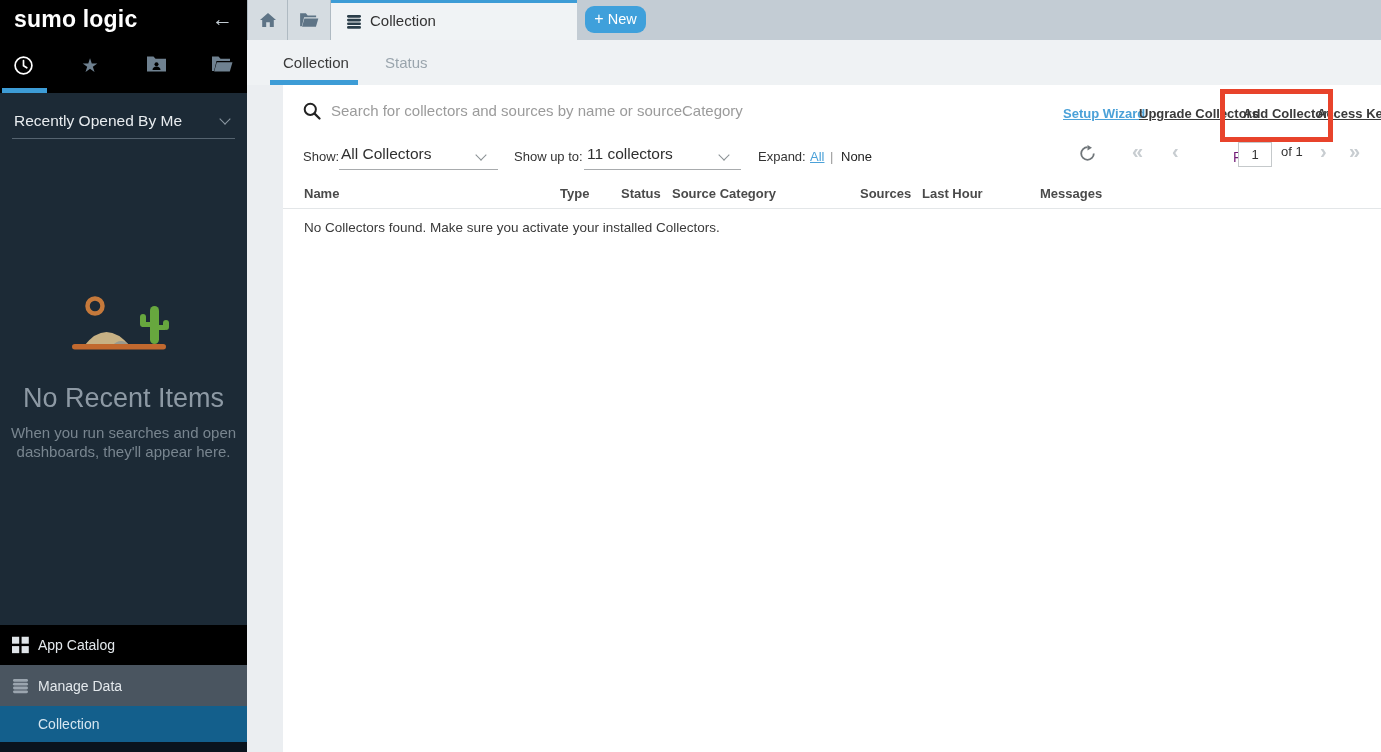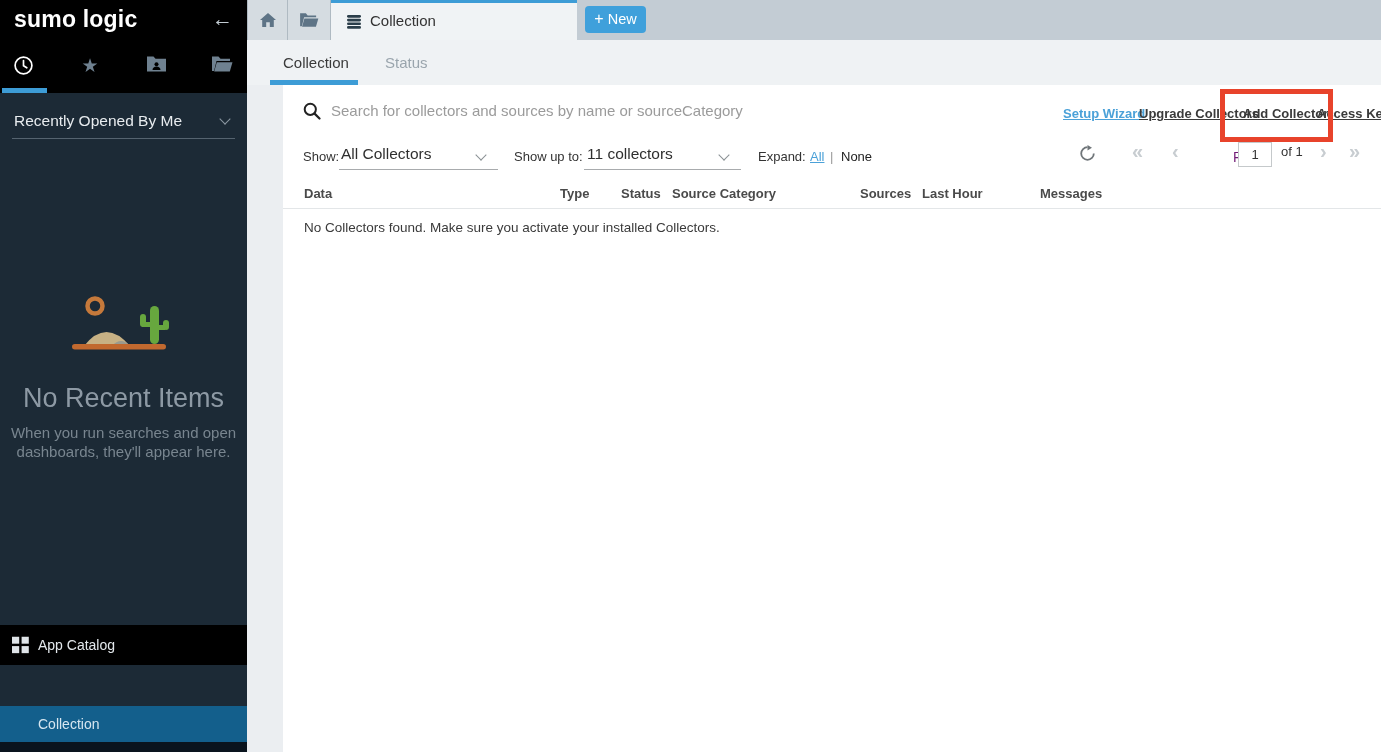--- a/index.html
+++ b/index.html
@@ -38,21 +38,21 @@
 
   
   .topbar { position: absolute; left: 247px; top: 0; width: 1134px; height: 40px; background: #C3CCD4; }
   .nav-btn { position: absolute; top: 0; height: 40px; background: #D5DCE1; border-right: 1px solid #AFBAC2; cursor: pointer; }
   .nav-btn-home { left: 0; width: 41px; border-left: 1px solid #AFBAC2; }
   .nav-btn-folder { left: 41px; width: 43px; }
   .nav-btn svg { position: absolute; left: 50%; top: 50%; transform: translate(-50%,-50%); }
   .active-tab { position: absolute; left: 84px; top: 0; width: 246px; height: 40px; background: #F0F3F5; border-top: 3px solid #3D9CD6; cursor: pointer; }
   .active-tab svg { position: absolute; left: 15px; top: 11px; }
   .active-tab-label { position: absolute; left: 39px; top: 9px; font-size: 15px; color: #333; }
-  .new-btn { position: absolute; left: 338px; top: 6px; width: 61px; height: 27px; background: #3FA0DB; border-radius: 4px; color: #fff; text-align: center; line-height: 26px; cursor: pointer; }
+  .new-btn { position: absolute; left: 338px; top: 6px; width: 61px; height: 27px; background: #3FA0DB; border-radius: 9px; color: #fff; text-align: center; line-height: 26px; cursor: pointer; }
   .new-btn .plus { font-size: 16px; margin-right: 4px; }
   .new-btn .nb-label { font-size: 14.5px; }
 
   
   .subtabs { position: absolute; left: 247px; top: 40px; width: 1134px; height: 45px; background: #EFF2F4; }
   .subtab-col-label { position: absolute; left: 36px; top: 14px; font-size: 15px; color: #3A3A3A; cursor: pointer; }
   .subtab-underline { position: absolute; left: 23px; top: 40px; width: 88px; height: 5px; background: #3D9CD6; }
   .subtab-status-label { position: absolute; left: 138px; top: 14px; font-size: 15px; color: #9AA5AD; cursor: pointer; }
 
   
@@ -152,20 +152,29 @@
 
     <div class="menu-item menu-app">
       <svg class="menu-ico" viewBox="0 0 17 17">
           <rect x="0" y="0" width="7.2" height="7.2" fill="#DFE4E8"></rect>
           <rect x="9.6" y="0" width="7.2" height="7.2" fill="#DFE4E8"></rect>
           <rect x="0" y="9.6" width="7.2" height="7.2" fill="#DFE4E8"></rect>
           <rect x="9.6" y="9.6" width="7.2" height="7.2" fill="#DFE4E8"></rect>
         </svg>
       <span class="menu-label">App Catalog</span>
     </div>
+    <div class="menu-item menu-manage">
+      <svg class="menu-ico" viewBox="0 0 17 17">
+          <rect x="1" y="1.5" width="15" height="2.8" rx="1.4" fill="#9BA5AF"></rect>
+          <rect x="1" y="5.3" width="15" height="2.8" rx="1.4" fill="#9BA5AF"></rect>
+          <rect x="1" y="9.1" width="15" height="2.8" rx="1.4" fill="#9BA5AF"></rect>
+          <rect x="1" y="12.9" width="15" height="2.8" rx="1.4" fill="#9BA5AF"></rect>
+        </svg>
+      <span class="menu-label">Manage Data</span>
+    </div>
     <div class="menu-item menu-collection">
       <span class="menu-label">Collection</span>
     </div>
     <div class="menu-bottom-strip"></div>
   </div>
 
   <div class="topbar">
     <div class="nav-btn nav-btn-home">
       <svg width="17" height="15" viewBox="0 0 17 15">
           <path d="M8.5 0.5 L16.5 7.5 H14.3 V14.5 H10.3 V9.7 H6.7 V14.5 H2.7 V7.5 H0.5 Z" fill="#5E7486"></path>
@@ -233,21 +242,21 @@
           </svg>
       </span>
       <span class="pg-nav pg-first">«</span>
       <span class="pg-nav pg-prev">‹</span>
       <span class="pg-label">Page:</span>
       <input class="pg-input" type="text" value="1" style="">
       <span class="pg-of">of 1</span>
       <span class="pg-nav pg-next">›</span>
       <span class="pg-nav pg-last">»</span>
 
-      <span class="th" style="left:21px;">Data</span>
+      <span class="th" style="left:21px;">Name</span>
       <span class="th" style="left:277px;">Type</span>
       <span class="th" style="left:338px;">Status</span>
       <span class="th" style="left:389px;">Source Category</span>
       <span class="th" style="left:577px;">Sources</span>
       <span class="th" style="left:639px;">Last Hour</span>
       <span class="th" style="left:757px;">Messages</span>
       <div class="header-divider"></div>
 
       <div class="empty-message">No Collectors found. Make sure you activate your installed Collectors.</div>
     </div>

